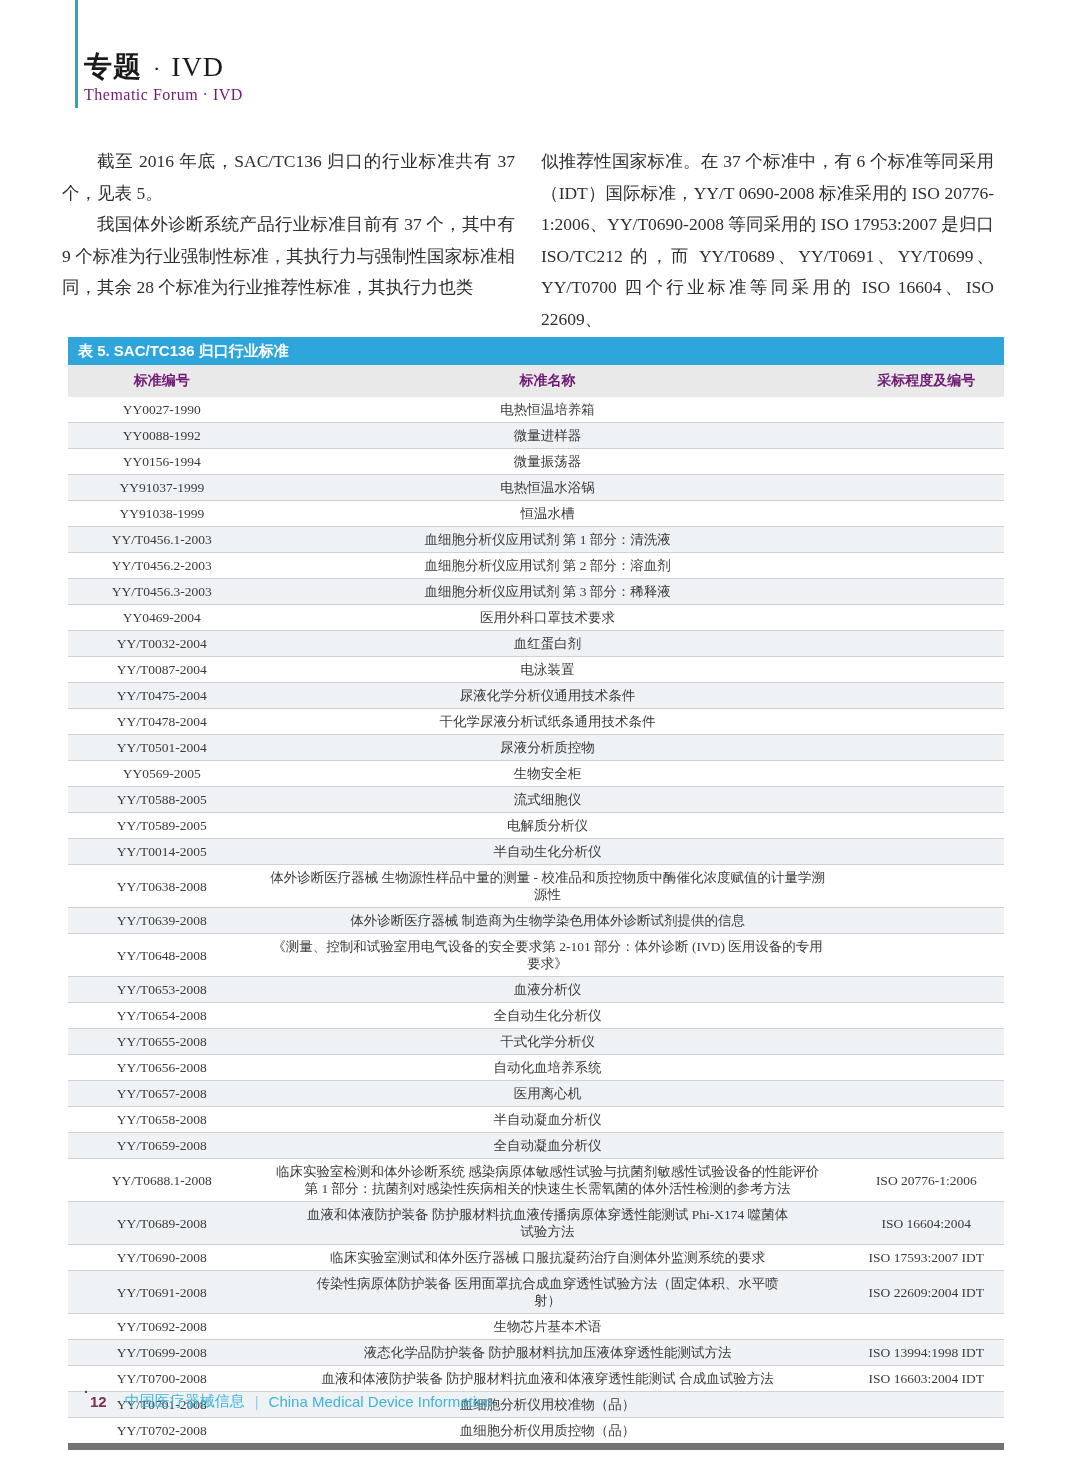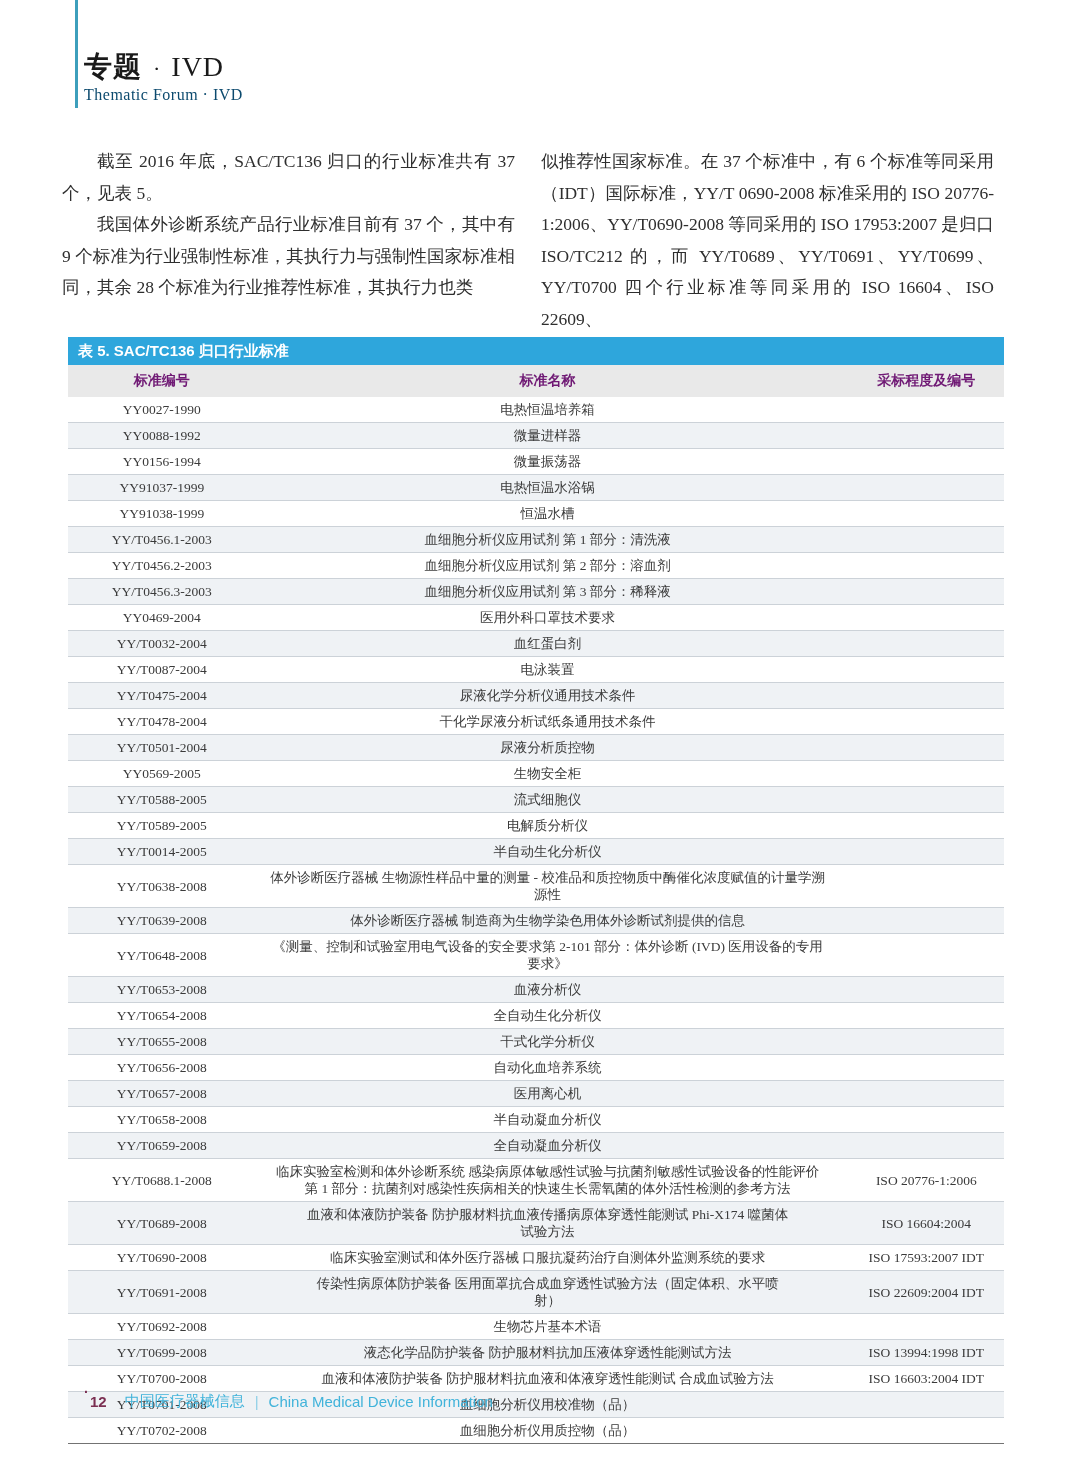--- a/index.html
+++ b/index.html
@@ -14,21 +14,21 @@
   
   .accent-line{
     position:absolute;left:75px;top:0;width:3px;height:108px;
     background:#3d9fbc;
   }
   .masthead{position:absolute;left:84px;top:52px;}
   .masthead .title{font-size:28px;line-height:30px;}
   .masthead .title .zh{font-family:"Liberation Sans","DejaVu Sans",sans-serif;font-weight:bold;color:#1a1a1a;letter-spacing:1px;}
   .masthead .title .sep{color:#1a1a1a;font-size:22px;padding:0 4px;}
   .masthead .title .en{font-family:"Liberation Serif",serif;color:#1a1a1a;letter-spacing:1px;}
-  .masthead .subtitle{font-size:16px;color:#0c4a6e;margin-top:2px;letter-spacing:0.5px;}
+  .masthead .subtitle{font-size:16px;color:#701a75;margin-top:2px;letter-spacing:0.5px;}
   
   .body-cols{
     position:absolute;left:62px;top:146px;width:932px;
     display:flex;gap:26px;
   }
   .body-col{flex:1;}
   .body-col p{
     margin:0;text-indent:2em;text-align:justify;
     font-size:17.5px;line-height:31.5px;color:#2e2e2e;
   }
@@ -53,21 +53,21 @@
   .t-row{
     display:flex;align-items:center;
     border-top:1px solid #ccd2d8;
     background:#ffffff;
     font-size:13.5px;line-height:17px;color:#3a3a3a;
   }
   .t-row:first-child{border-top:none;}
   .t-row.shade{background:#eff2f5;gap:36px;}
   .t-row > div{padding:4px 4px;text-align:center;}
   .t-row .c2{padding-left:14px;padding-right:14px;}
-  .std-table .t-body{border-bottom:1px solid #737373;}
+  .std-table .t-body{border-bottom:7px solid #737373;}
   
   .footer{
     position:absolute;left:90px;top:1392px;
     font-family:"Liberation Sans","DejaVu Sans",sans-serif;
     font-size:15px;display:flex;align-items:center;gap:18px;
   }
   .page-num{
     color:#7b2f52;font-weight:bold;position:relative;font-size:15px;
   }
   .page-num::before{

